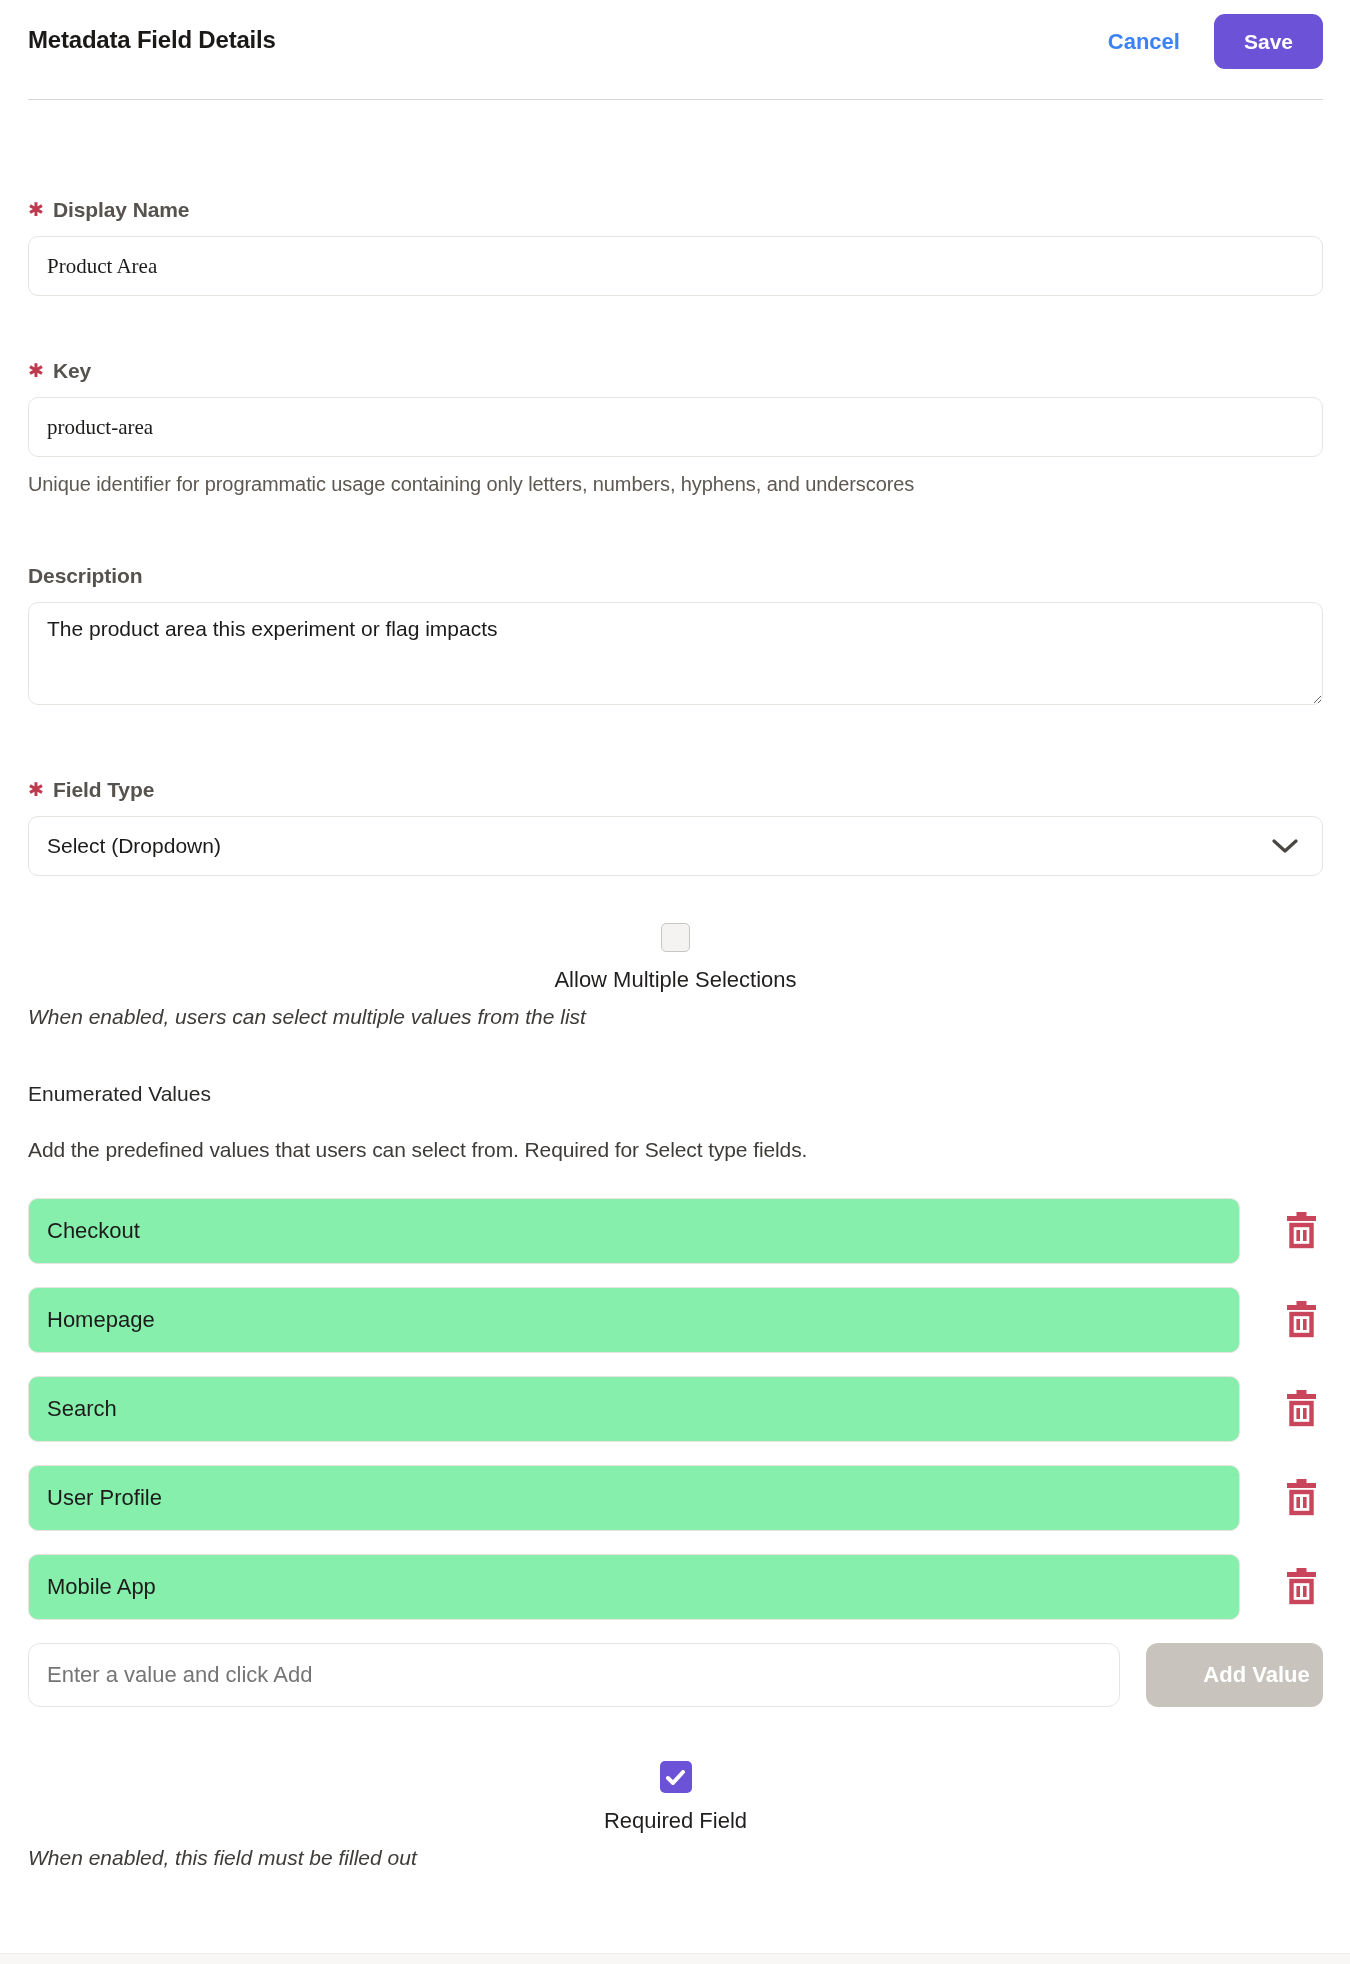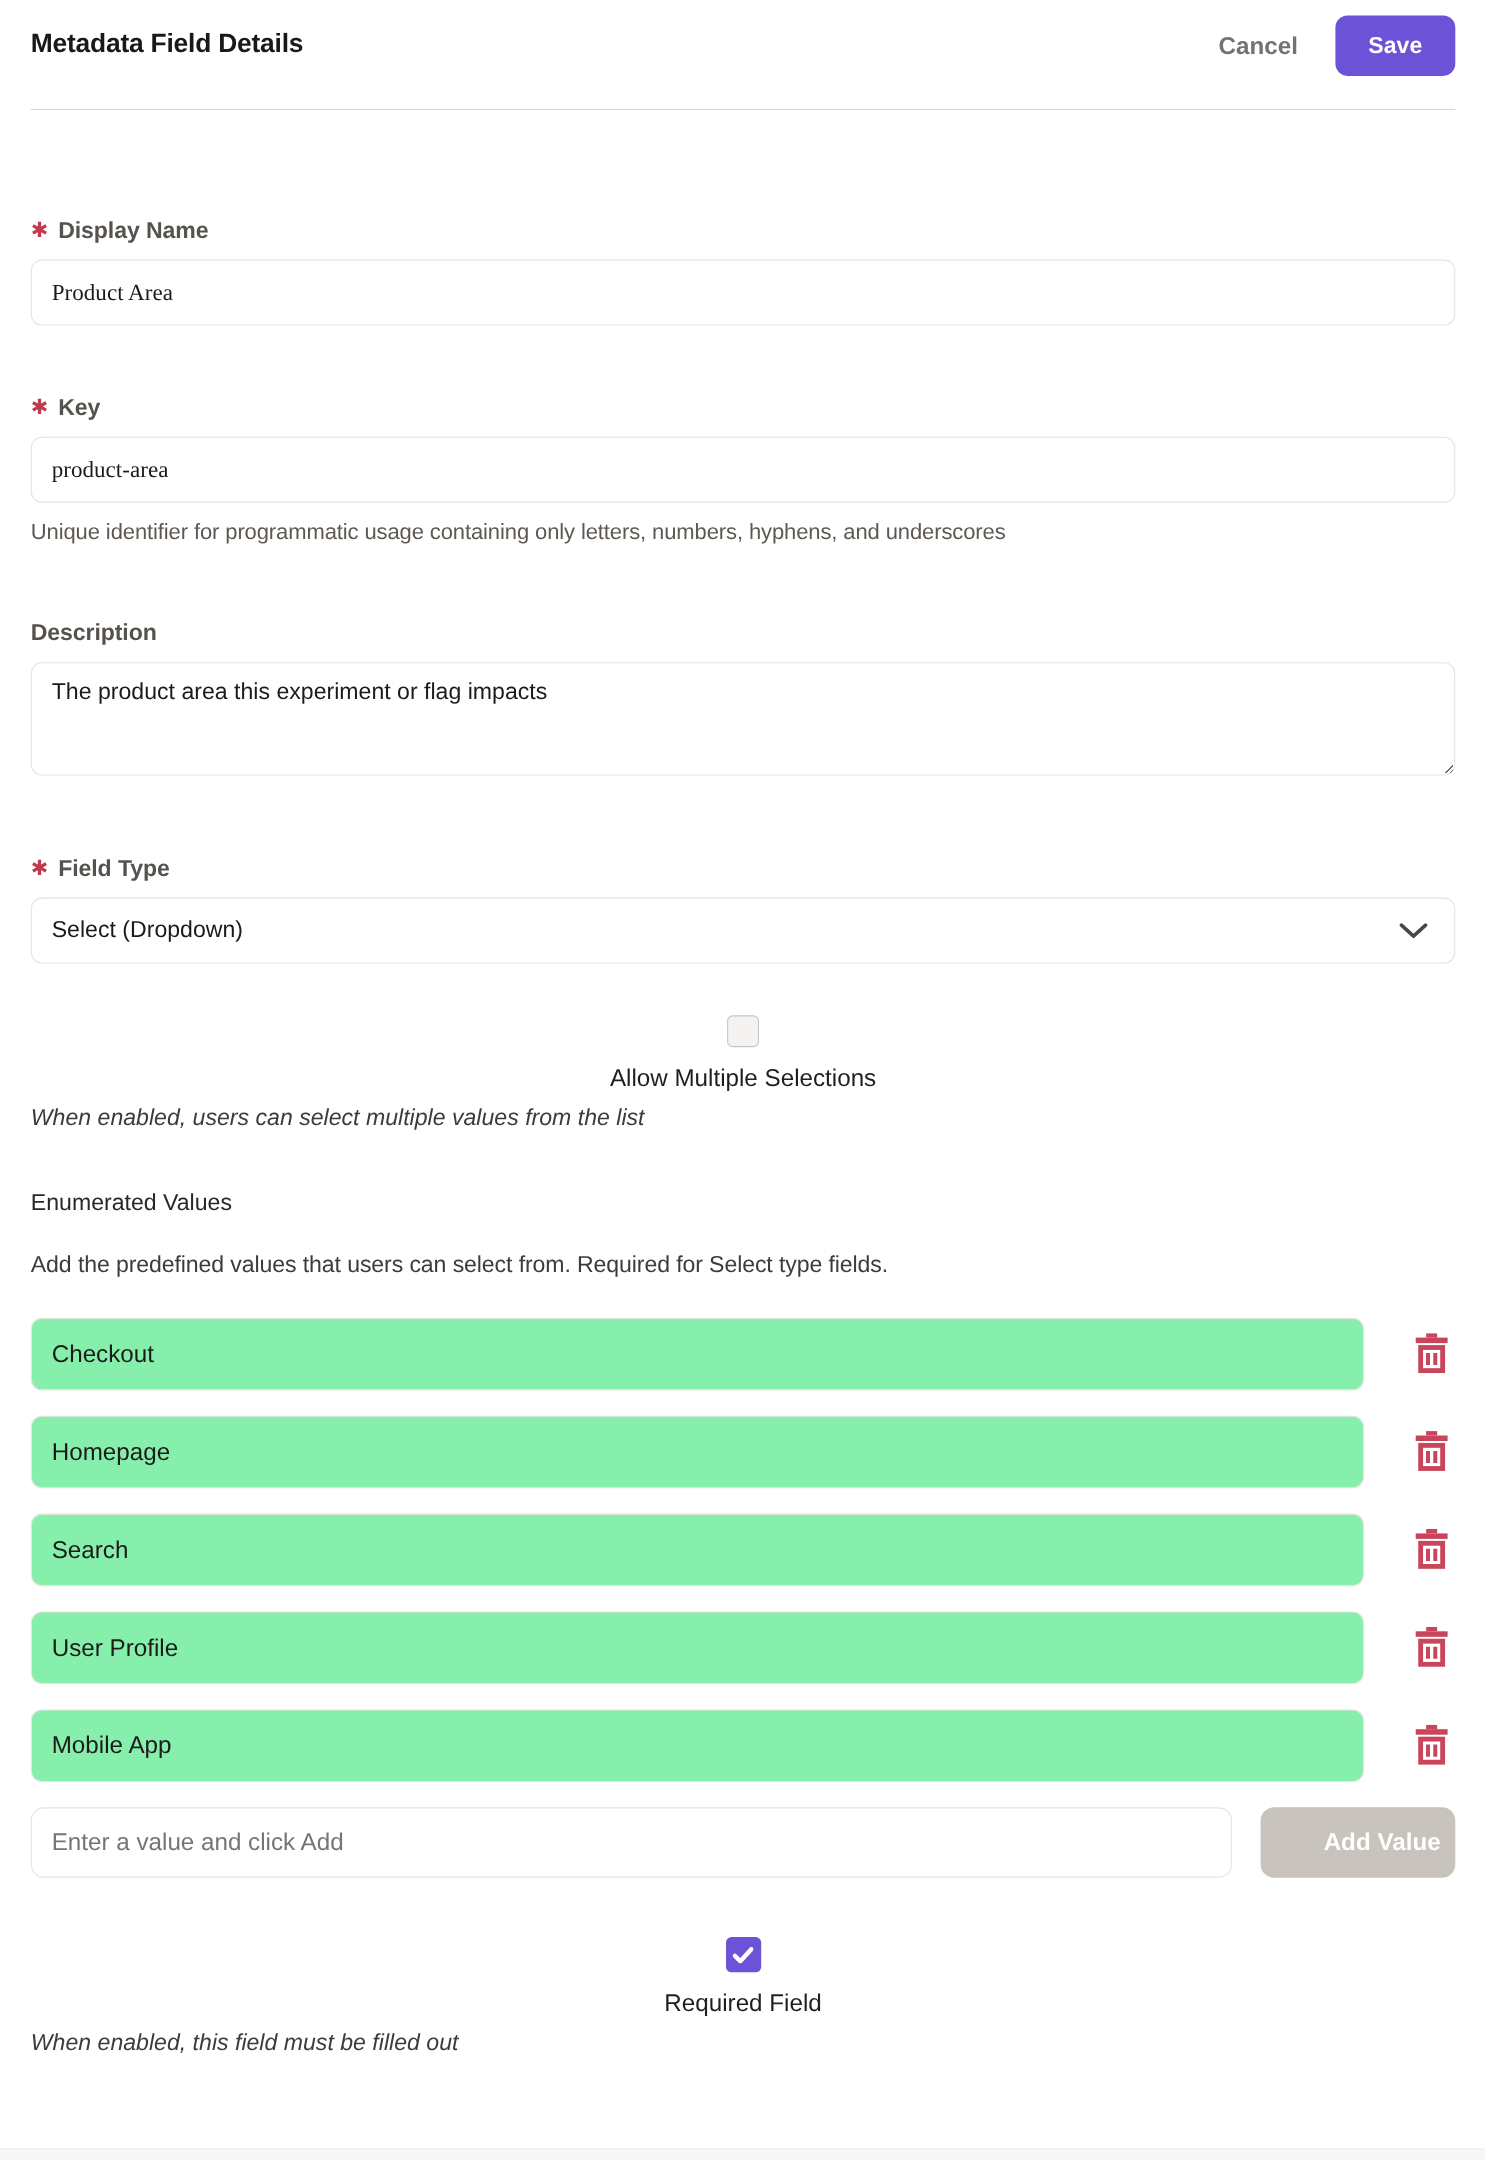--- a/index.html
+++ b/index.html
@@ -13,21 +13,21 @@
 
   
   .header {
     display: flex; justify-content: space-between; align-items: flex-start;
     padding: 14px 27px 0 28px; height: 99px;
   }
   .page-title { font-size: 24px; font-weight: 700; color: #1b1918; letter-spacing: -0.2px; padding-top: 12px; }
   .header-actions { display: flex; align-items: center; gap: 34px; }
   .cancel-btn {
     background: none; border: none; cursor: pointer;
-    font-family: inherit; font-size: 22px; font-weight: 700; color: #737373;
+    font-family: inherit; font-size: 22px; font-weight: 700; color: #3b82f6;
     padding: 10px 0;
   }
   .save-btn {
     background: #6B52D6; border: none; cursor: pointer;
     font-family: inherit; font-size: 21px; font-weight: 700; color: #ffffff;
     border-radius: 11px; padding: 0 30px; height: 55px; line-height: 55px;
   }
   .divider { height: 1px; background: #d9d7d5; margin: 0 27px 0 28px; }
 
   

